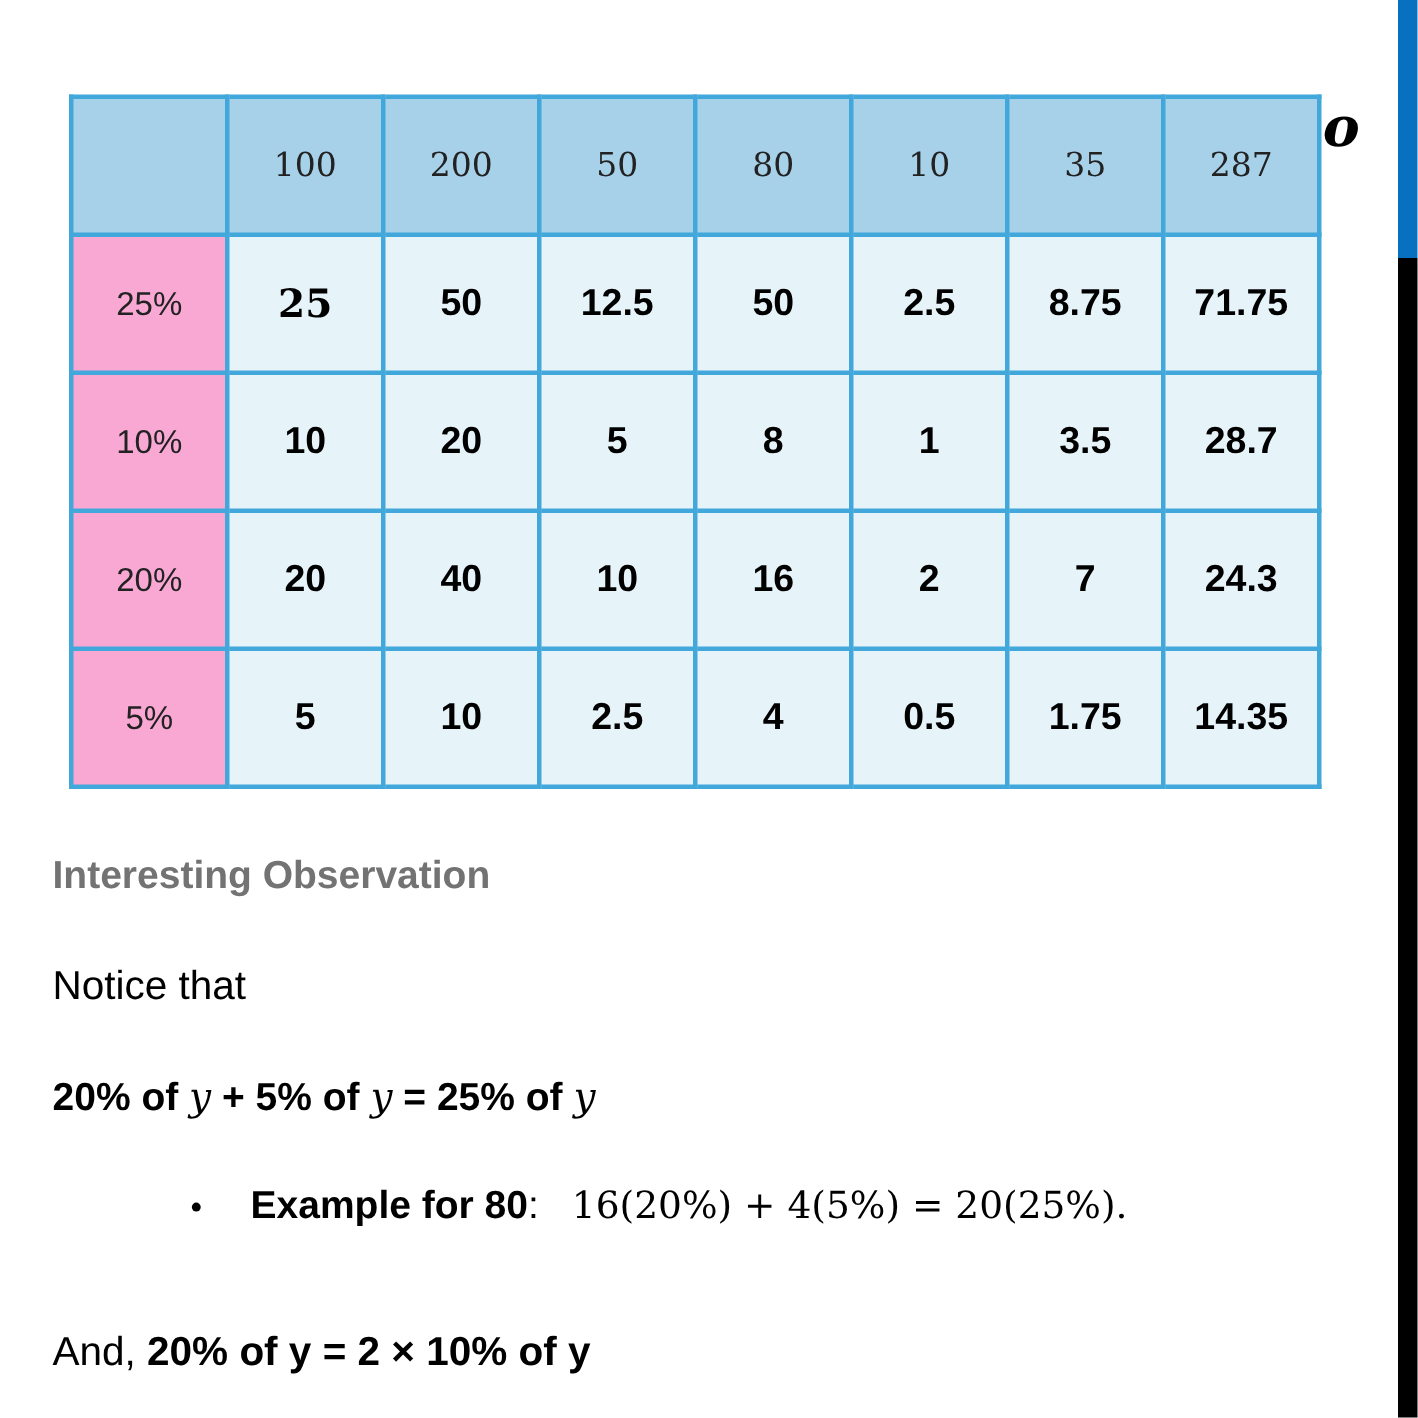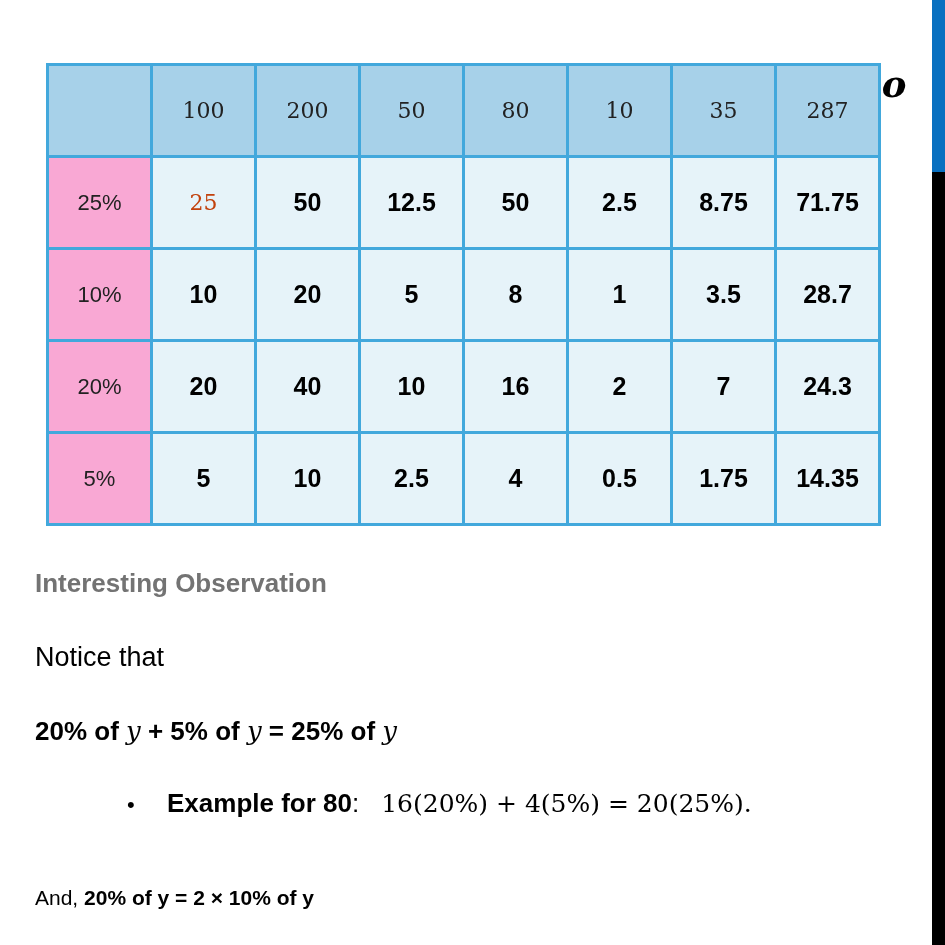--- a/index.html
+++ b/index.html
@@ -73,23 +73,23 @@
   }
   table.pct td.val {
     background: #e6f3f9;
     font-family: "Liberation Sans", "DejaVu Sans", sans-serif;
     font-weight: bold;
     font-size: 25px;
     color: #000;
   }
   table.pct td.val.plain {
     font-family: "DejaVu Serif", "Liberation Serif", serif;
-    font-weight: normal;
-    font-size: 22px;
-    color: #c2410c;
+    font-weight: bold;
+    font-size: 26px;
+    color: #000000;
   }
   .col0 { width: 104px; }
   .colN { width: 104px; }
 
   .obs-title {
     position: absolute;
     left: 35px;
     top: 568px;
     font-size: 26px;
     font-weight: bold;
@@ -132,21 +132,21 @@
   }
   .example .ex-math {
     font-family: "DejaVu Serif", "Liberation Serif", serif;
     font-size: 25px;
     margin-left: 22px;
   }
   .andline {
     position: absolute;
     left: 35px;
     top: 886px;
-    font-size: 21px;
+    font-size: 27px;
   }
   .andline .bold {
     font-weight: bold;
   }
 </style>
 </head>
 <body>
 
 <div class="brand">teachoo</div>
 <div class="side-bar-blue"></div>

